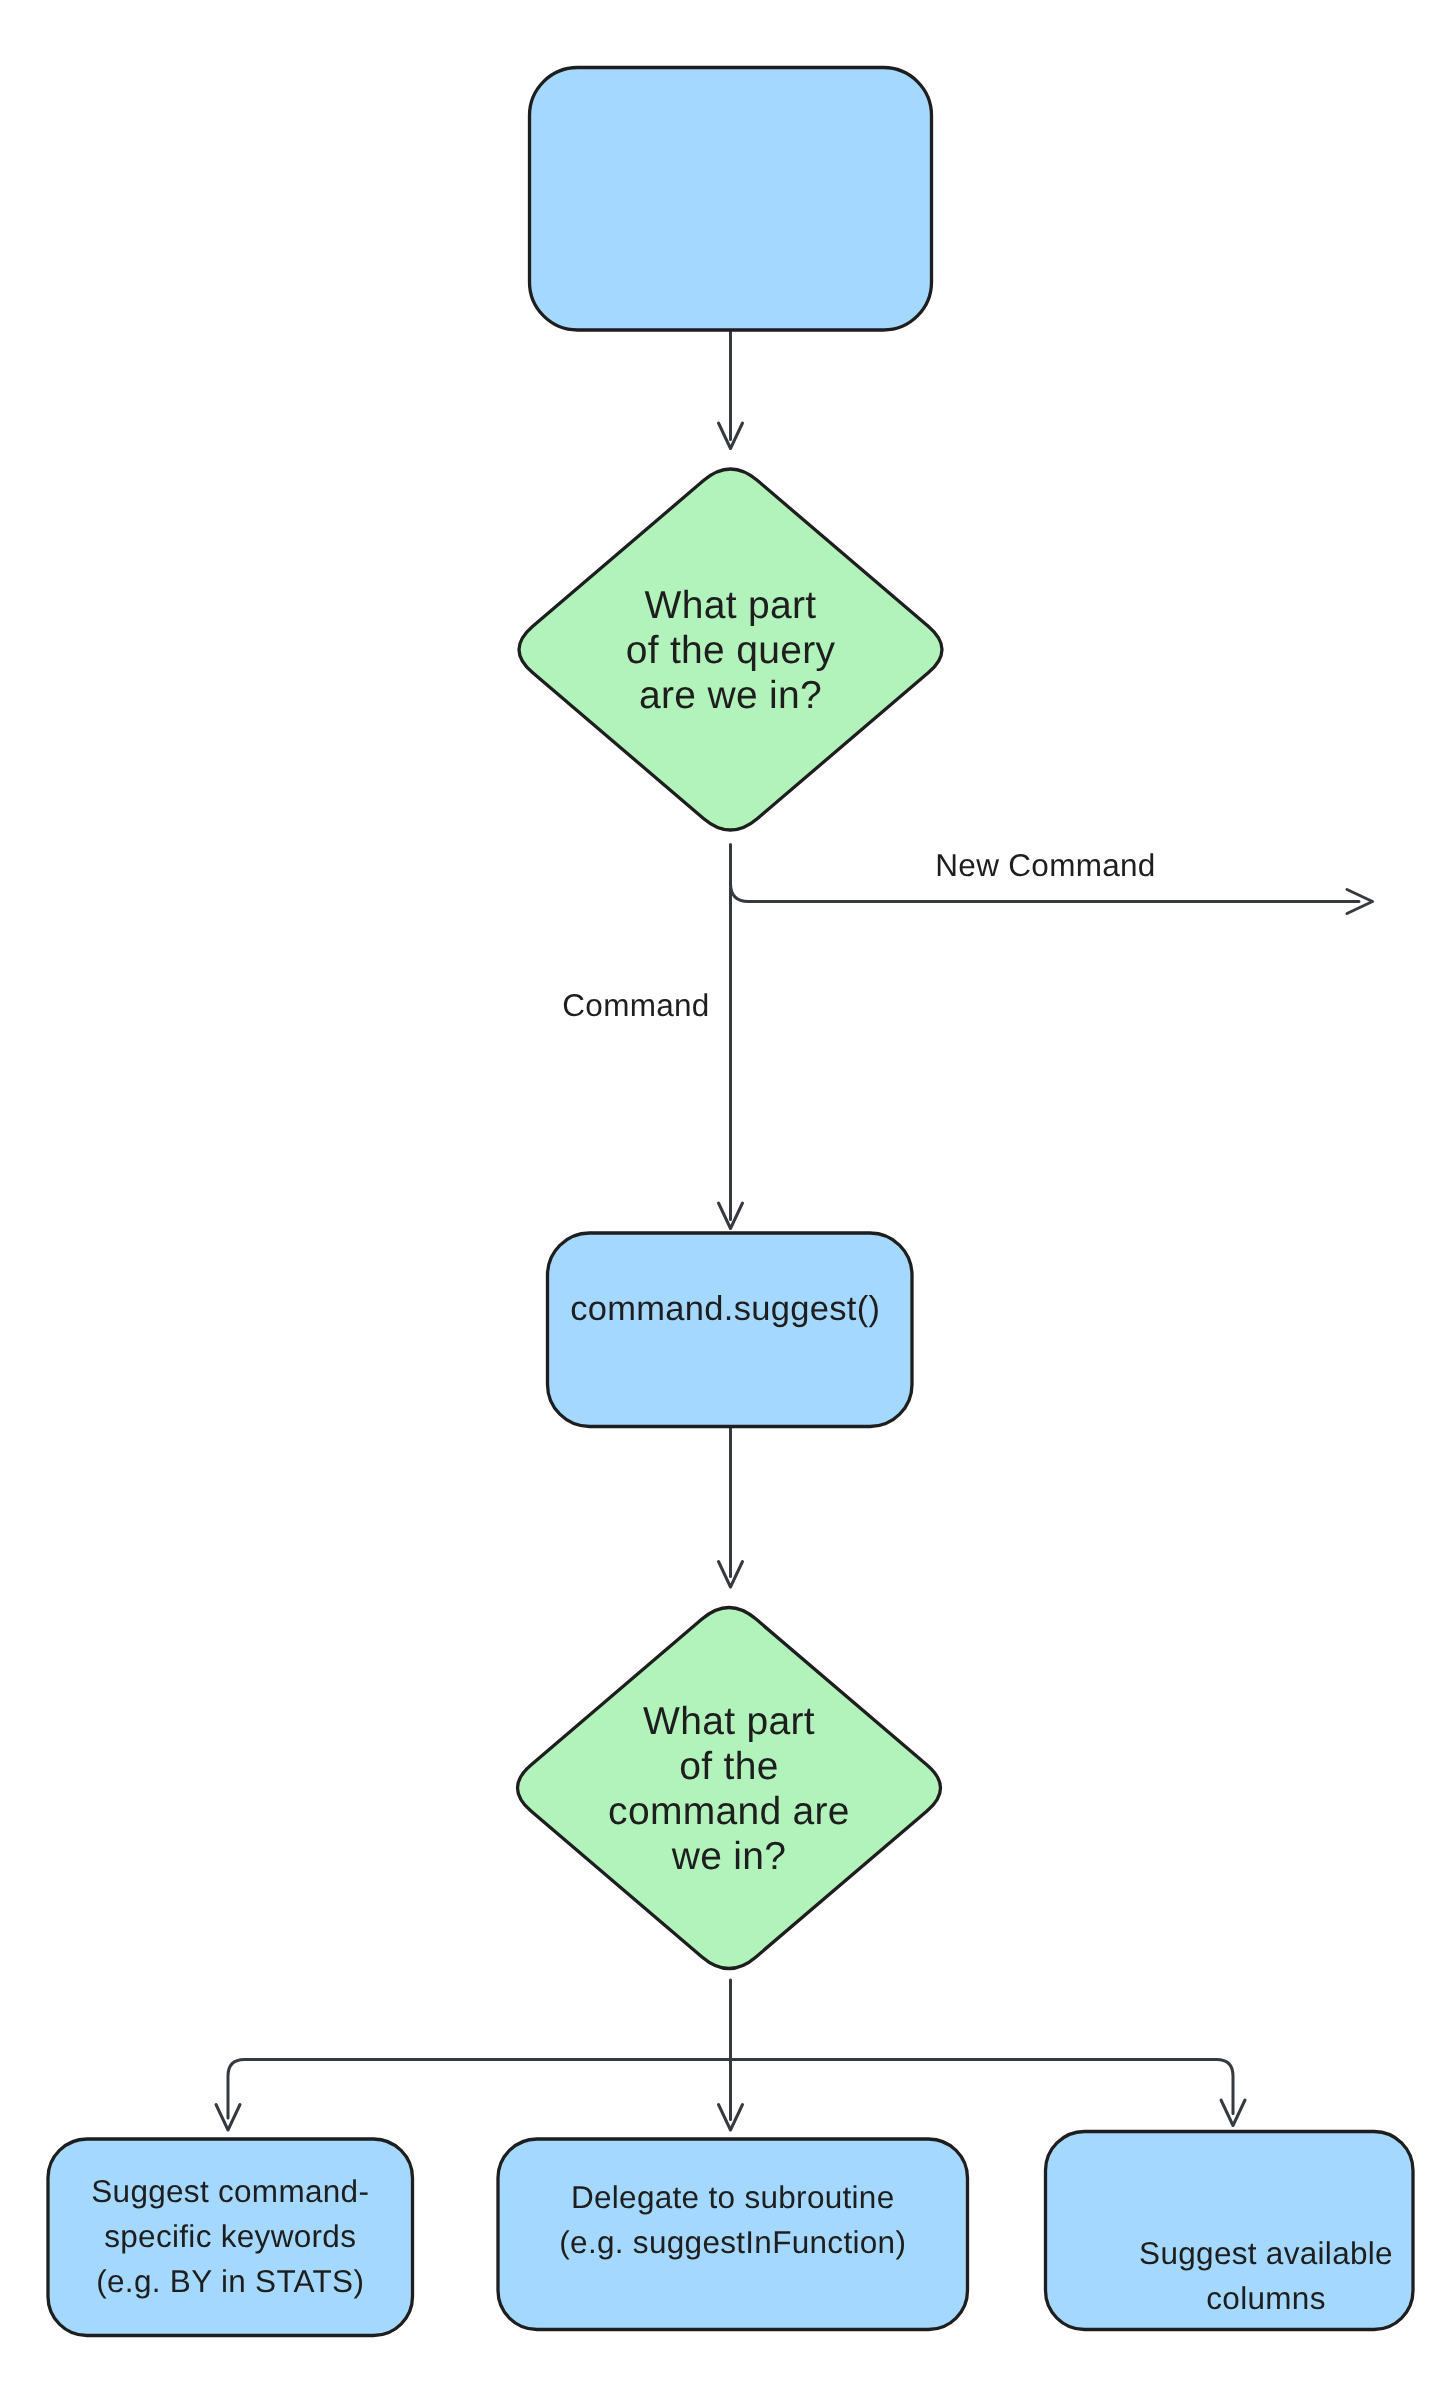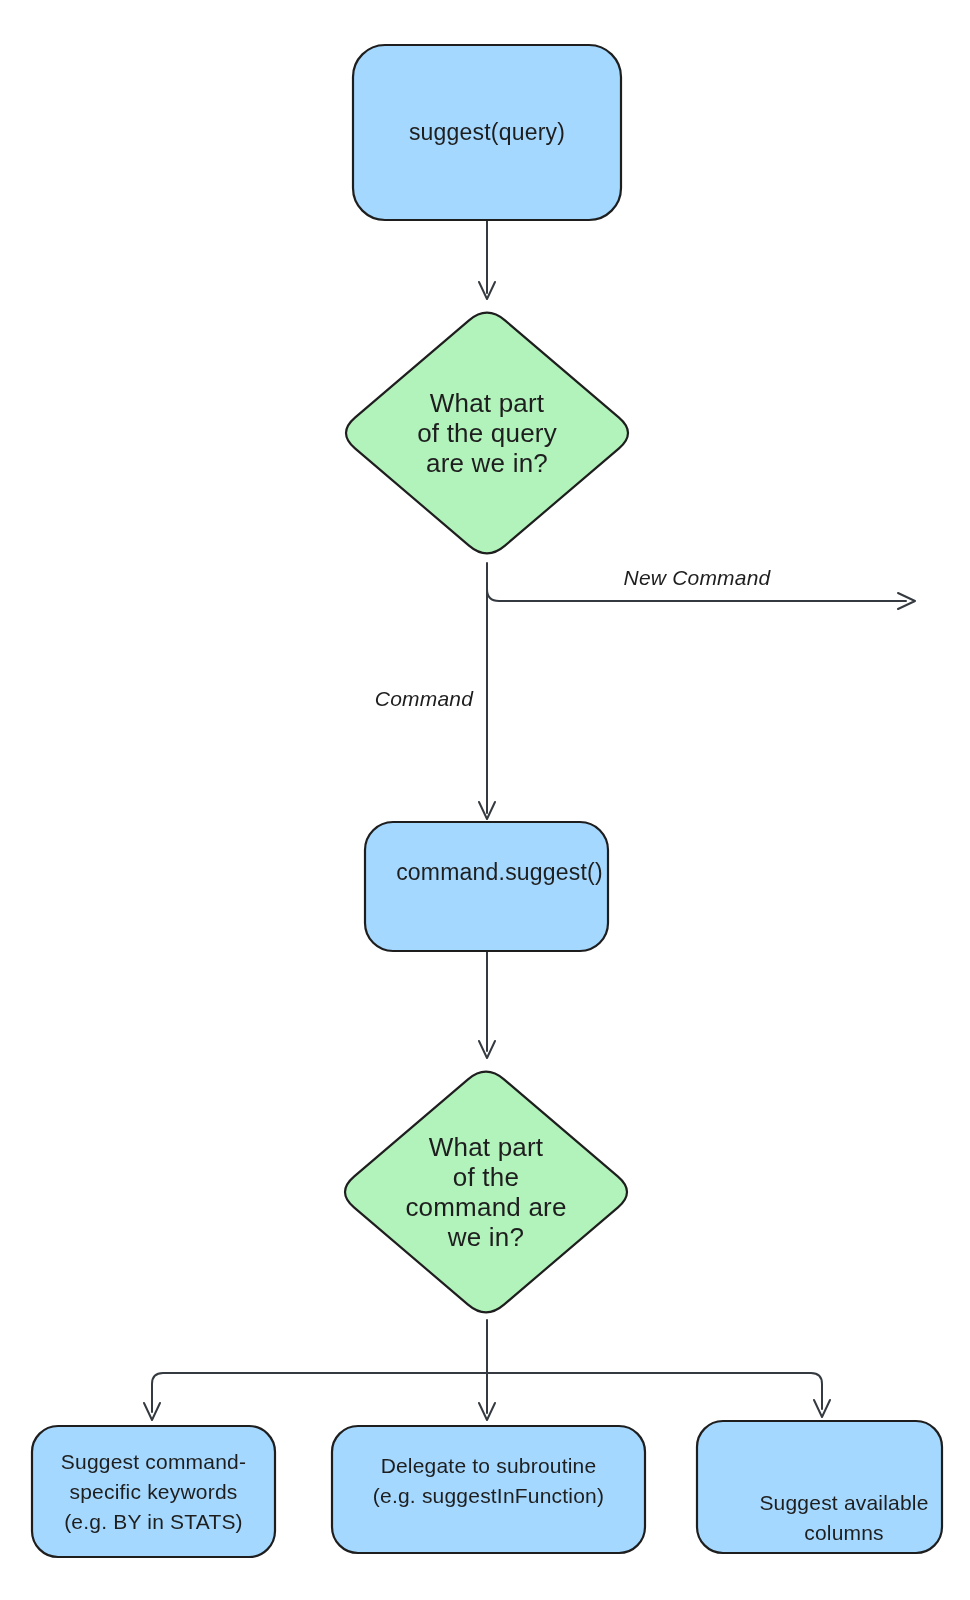--- a/index.html
+++ b/index.html
@@ -12,21 +12,21 @@
   .shape-process{fill:var(--node-fill,#a5d8ff);stroke:var(--stroke,#1e1e1e);stroke-width:2.2;}
   .shape-decision{fill:var(--decision-fill,#b2f2bb);stroke:var(--stroke,#1e1e1e);stroke-width:2.2;}
   .edge{fill:none;stroke:var(--arrow,#343a40);stroke-width:2;stroke-linecap:round;stroke-linejoin:round;}
   .label{
     position:absolute;display:flex;align-items:center;justify-content:center;
     text-align:center;white-space:pre-line;letter-spacing:.2px;
   }
   .node-label{font-size:23px;line-height:31px;}
   .diamond-label{font-size:26px;line-height:30px;}
   .small-label{font-size:21px;line-height:30px;}
-  .edge-label{font-size:21px;line-height:26px;font-style:italic;}
+  .edge-label{font-size:21px;line-height:26px;}
 </style>
 </head>
 <body>
 
 <div class="canvas">
 
   <svg class="layer" width="970" height="1600" viewBox="0 0 970 1600">
 
     <g>
       <path class="edge" d="M487,221 L487,293"></path>
@@ -71,31 +71,30 @@
 
     <path class="shape-decision" d="M504,1079.4 L618,1176.6 Q636,1192 618,1207.4 L504,1304.6 Q486,1320 468,1304.6 L354,1207.4 Q336,1192 354,1176.6 L468,1079.4 Q486,1064 504,1079.4 Z"></path>
 
     <rect class="shape-process" x="32" y="1426" width="243" height="131" rx="26"></rect>
 
     <rect class="shape-process" x="332" y="1426" width="313" height="127" rx="26"></rect>
 
     <rect class="shape-process" x="697" y="1421" width="245" height="132" rx="26"></rect>
   </svg>
 
-  <div class="label node-label" style="left:353px;top:45px;width:268px;height:175px;">suggest(query)</div>
 
   <div class="label diamond-label" style="left:337px;top:305px;width:300px;height:256px;">What part
 of the query
 are we in?</div>
 
   <div class="label edge-label" style="left:597px;top:563px;width:200px;height:30px;">New Command</div>
 
-  <div class="label edge-label" style="left:324px;top:684px;width:200px;height:30px;">Command</div>
+  <div class="label edge-label" style="left:324px;top:656px;width:200px;height:30px;">Command</div>
 
-  <div class="label node-label" style="left:378px;top:822px;width:243px;height:101px;">command.suggest()</div>
+  <div class="label node-label" style="left:362px;top:822px;width:243px;height:101px;">command.suggest()</div>
 
   <div class="label diamond-label" style="left:336px;top:1064px;width:300px;height:256px;">What part
 of the
 command are
 we in?</div>
 
   <div class="label small-label" style="left:32px;top:1426px;width:243px;height:131px;">Suggest command-
 specific keywords
 (e.g. BY in STATS)</div>
 

